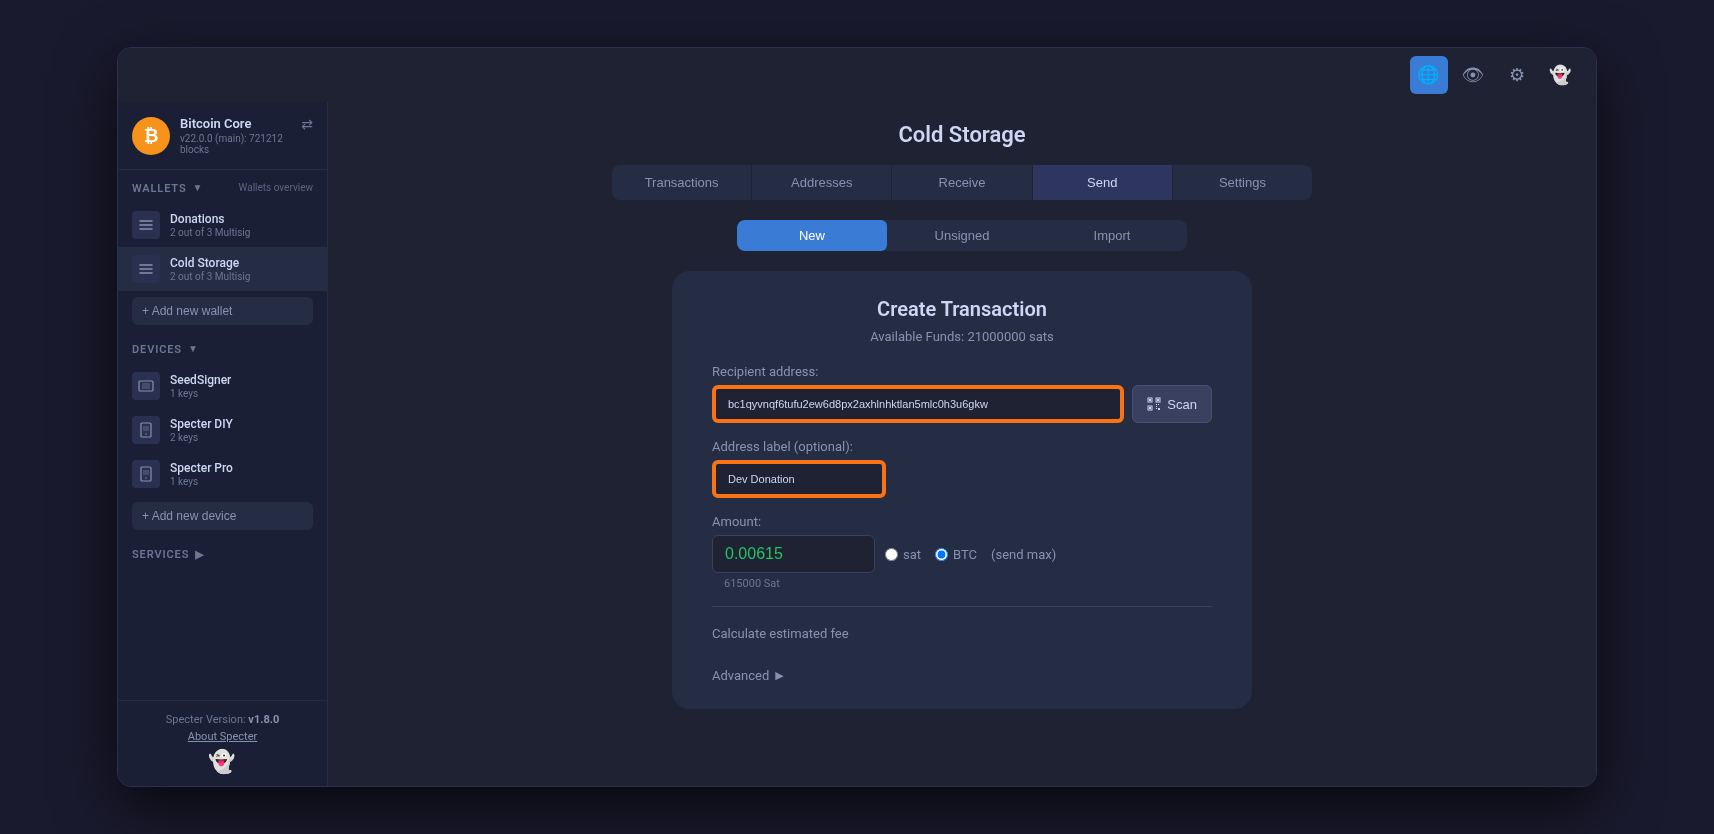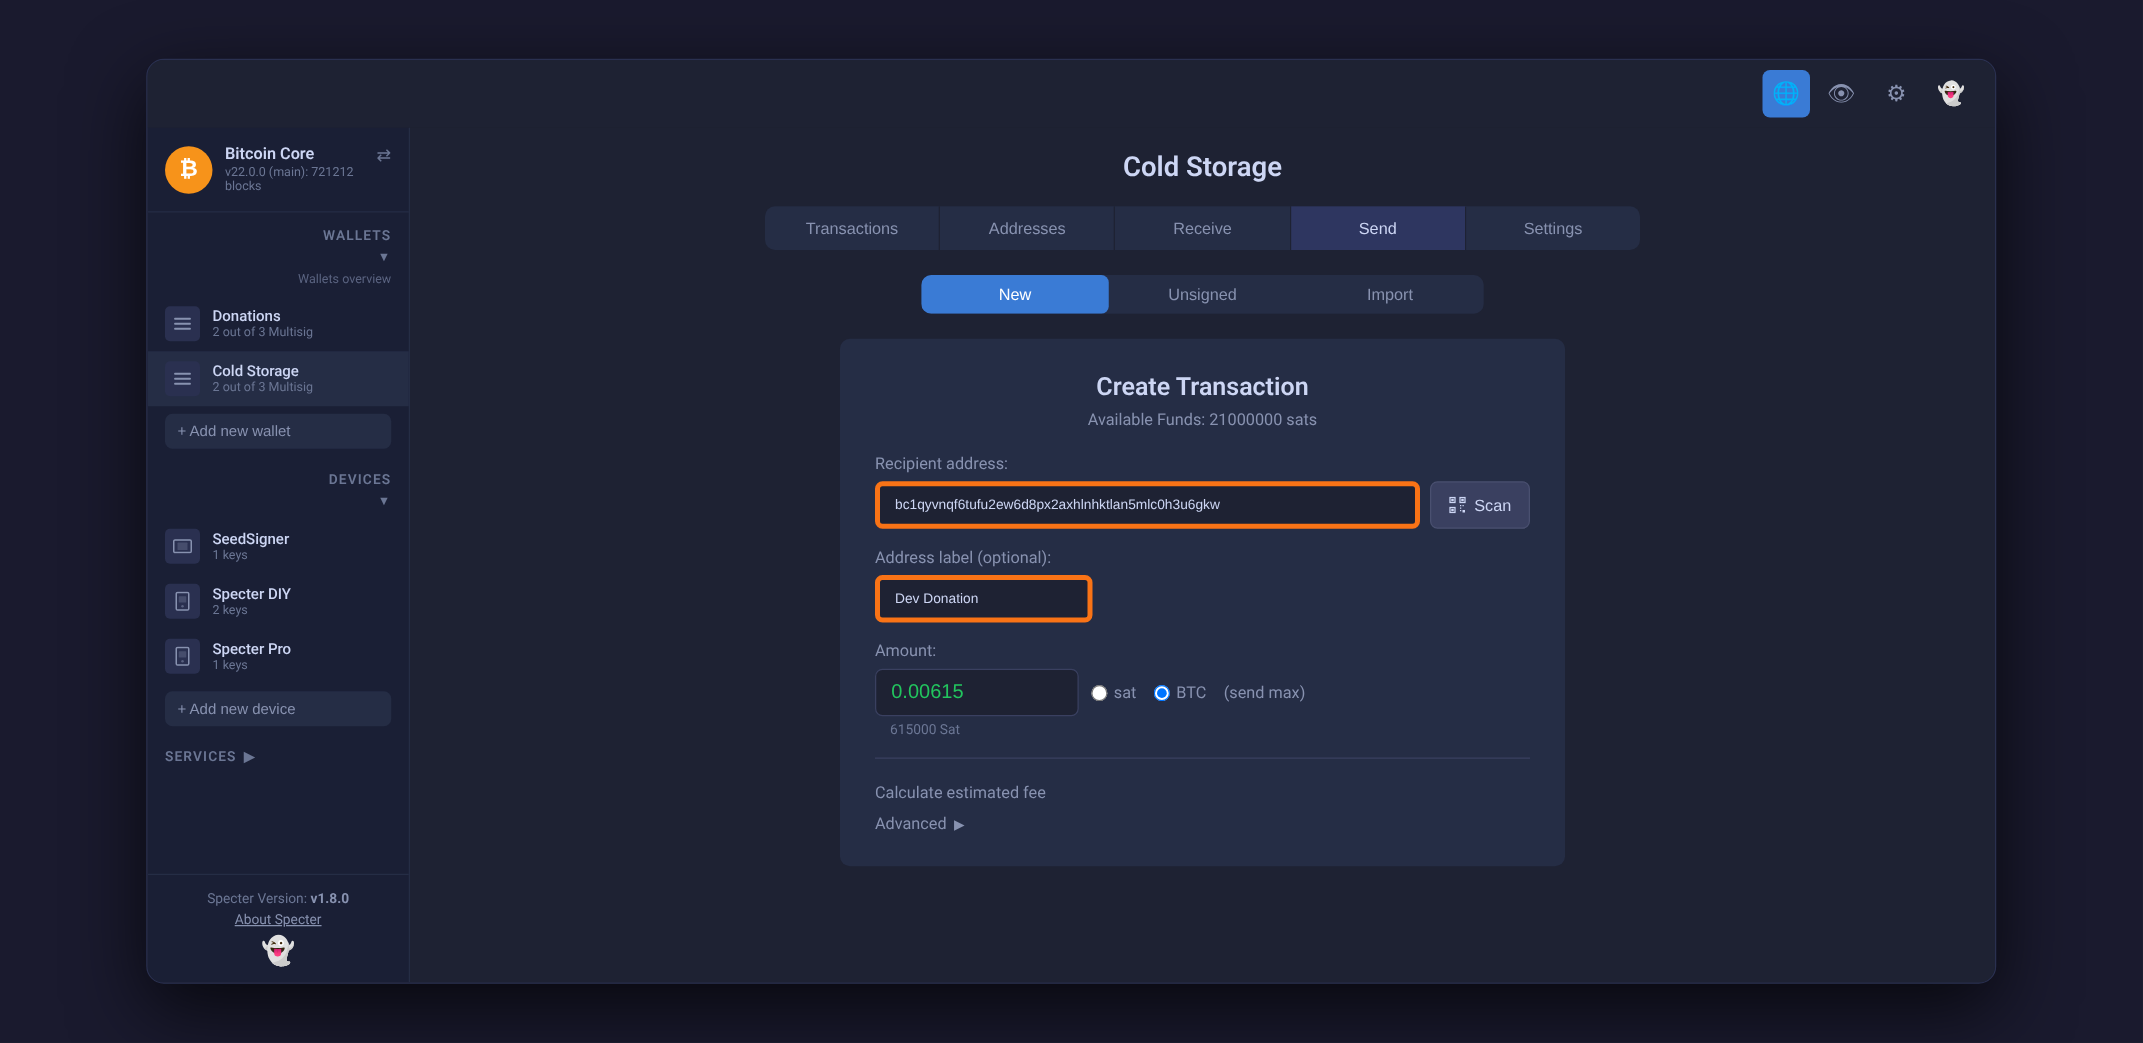--- a/index.html
+++ b/index.html
@@ -111,29 +111,28 @@
     .sync-icon {
       color: #6b7694;
       font-size: 14px;
       position: absolute;
       right: 14px;
       top: 14px;
     }
 
     .section-header {
       display: flex;
-      align-items: flex-end;
+      align-items: flex-start;
       gap: 6px;
       padding: 12px 14px 8px;
       color: #6b7694;
       font-size: 11px;
       font-weight: 600;
       letter-spacing: 0.08em;
       text-transform: uppercase;
-      flex-direction: column;
     }
     .section-header .arrow {
       font-size: 10px;
     }
     .section-header .wallets-overview {
       margin-left: auto;
       color: #5a6380;
       font-size: 10px;
       font-weight: 400;
       text-transform: none;
@@ -288,22 +287,22 @@
       background: #3a7bd5;
       color: white;
       border-radius: 6px;
     }
 
     
     .form-container {
       max-width: 580px;
       margin: 0 auto;
       background: #252d45;
-      border-radius: 8px;
-      padding: 26px 28px;
+      border-radius: 18px;
+      padding: 26px 40px;
     }
     .create-tx-title {
       text-align: center;
       color: #cdd6f4;
       font-size: 20px;
       font-weight: 600;
       margin-bottom: 8px;
     }
     .available-funds {
       text-align: center;
@@ -401,21 +400,21 @@
       color: #8892b0;
       font-size: 13px;
       cursor: pointer;
       text-decoration: none;
     }
 
     .advanced-row {
       display: flex;
       align-items: center;
       gap: 6px;
-      margin-top: 10px;
+      margin-top: 26px;
       cursor: pointer;
     }
     .advanced-label {
       color: #8892b0;
       font-size: 13px;
     }
     .advanced-arrow {
       color: #8892b0;
       font-size: 11px;
     }

